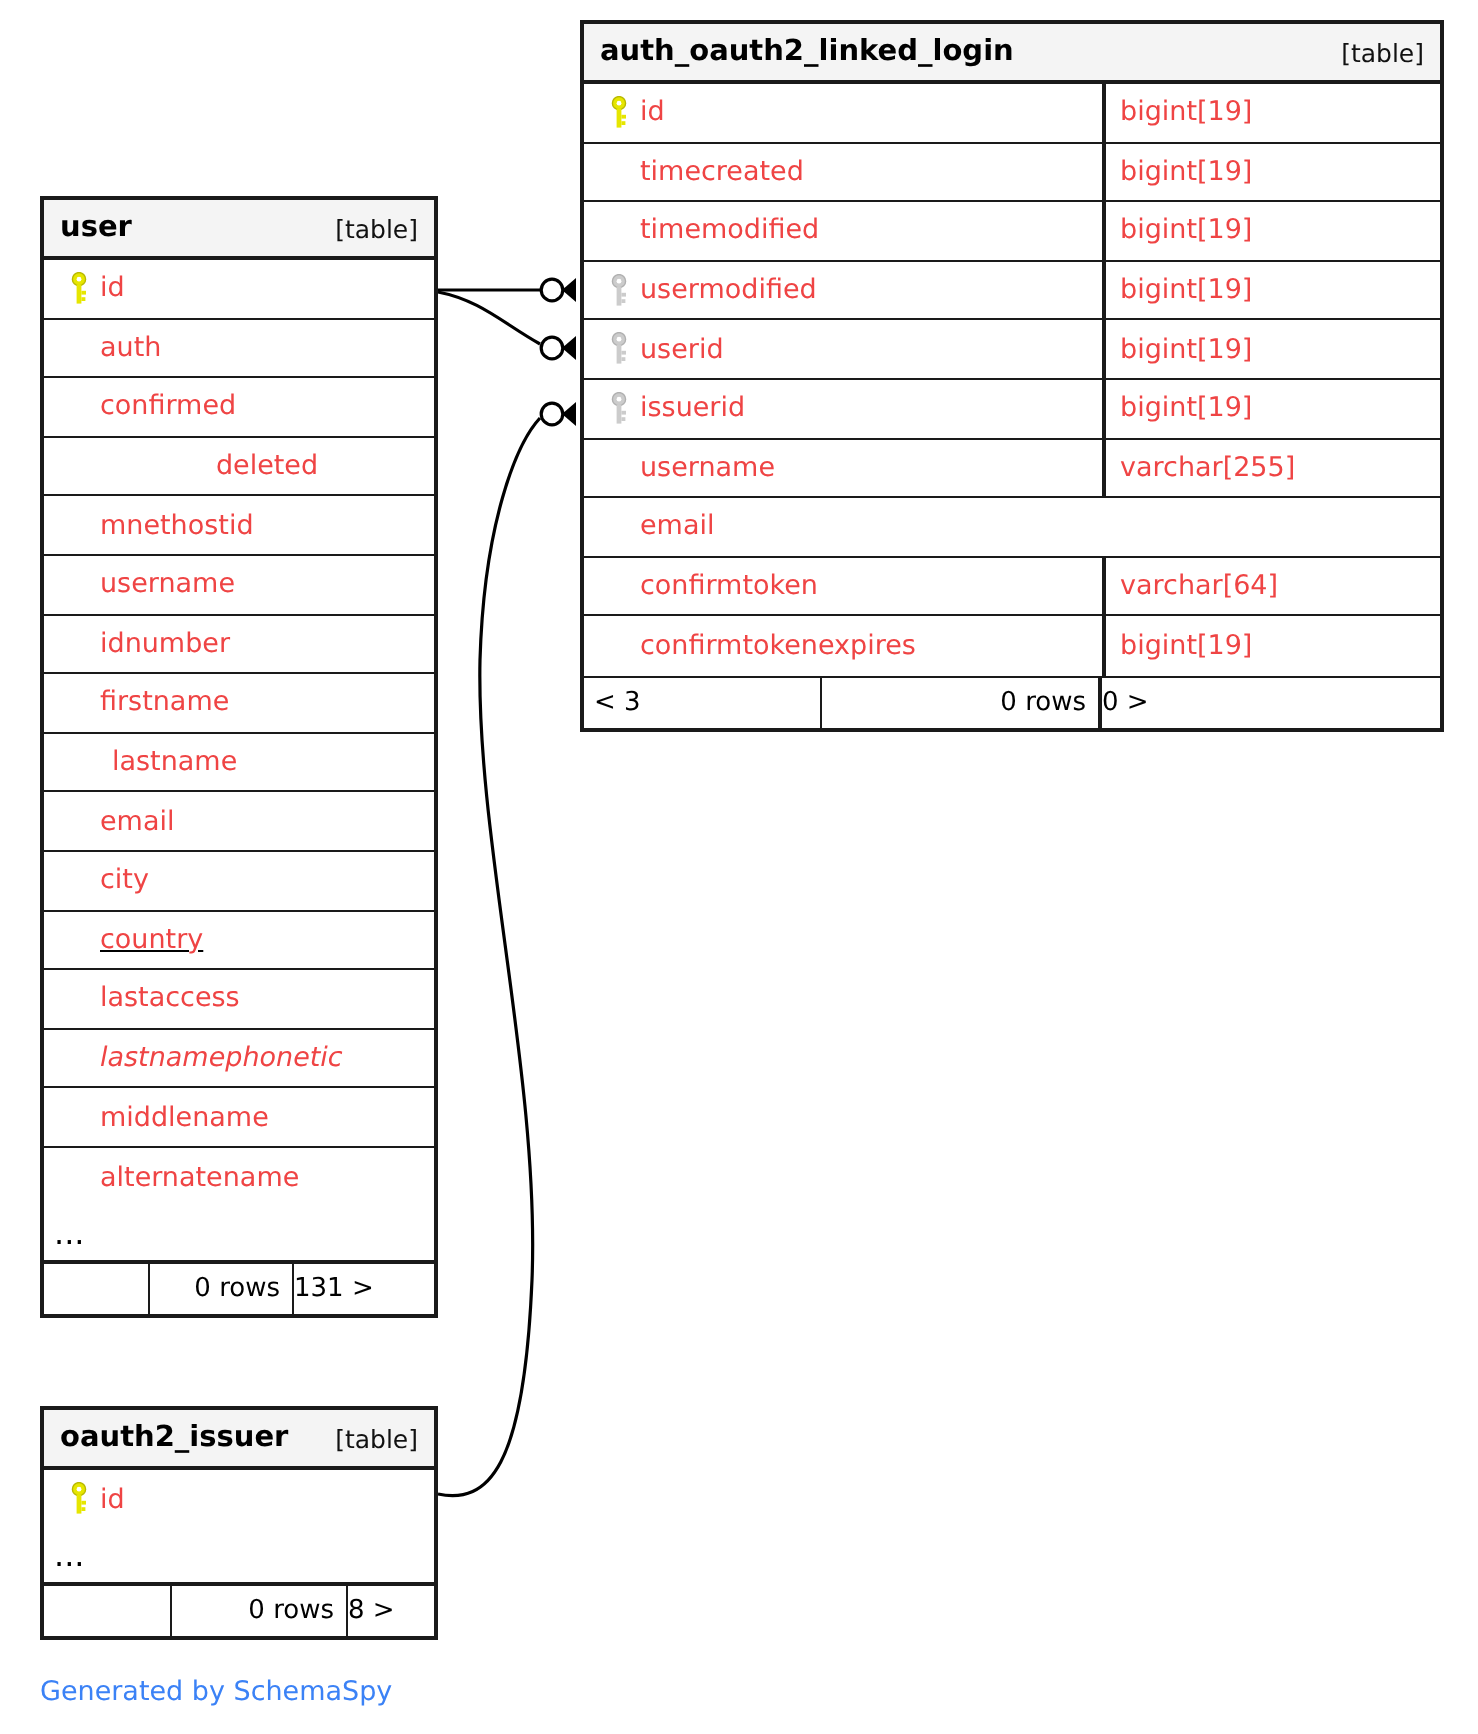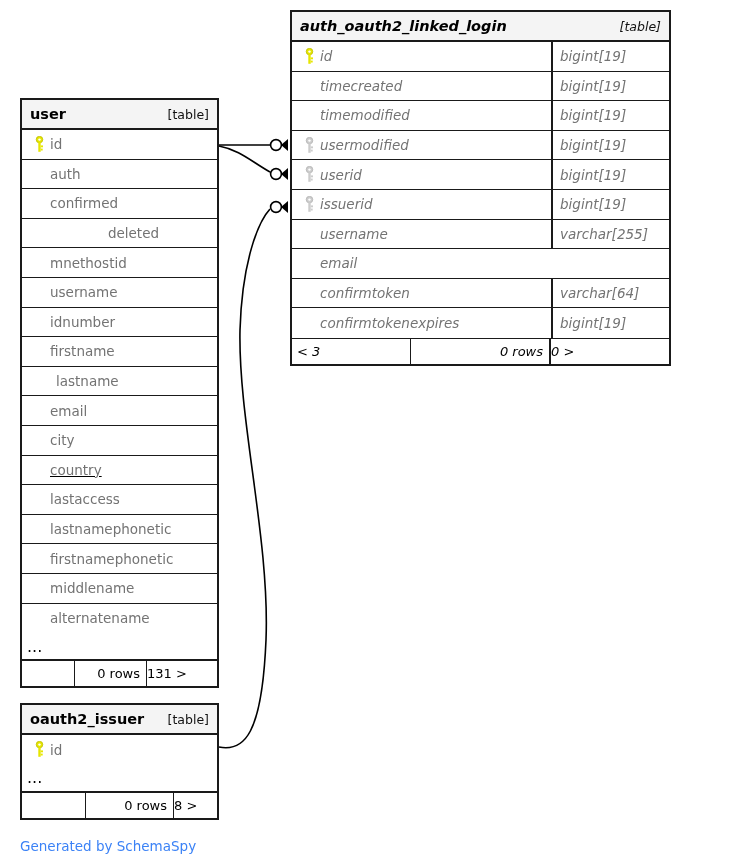--- a/index.html
+++ b/index.html
@@ -78,21 +78,21 @@
     align-items: center;
     box-sizing: border-box;
     height: 100%;
     padding-left: 7px;
     border-left: 2px solid #1a1a1a;
     flex: 1 1 auto;
     overflow: hidden;
   }
   .cell-text {
     font-size: 13.5px;
-    color: #737373;
+    color: #ef4444;
     white-space: nowrap;
   }
   .keyslot {
     width: 22px;
     flex: 0 0 22px;
     display: flex;
     align-items: center;
     justify-content: center;
   }
   .indent {
@@ -160,21 +160,21 @@
     </g>
 
     <g>
       <path d="M 219,747 C 244,752 262,735 266,640 C 270,540 238,420 240,330 C 242,262 258,222 270,209" fill="none" stroke="#000000" stroke-width="1.6"></path>
       <circle cx="276" cy="207" r="5.4" fill="#ffffff" stroke="#000000" stroke-width="1.6"></circle>
       <path d="M 288,201 L 281,207 L 288,213 Z" fill="#000000"></path>
       <path d="M 288,207 L 281,207" stroke="#000000" stroke-width="1.6"></path>
     </g>
   </svg>
 
-  <div class="table-box" id="tbl-linked" style="left:290px; top:10px; width:381px;font-style:italic;">
+  <div class="table-box" id="tbl-linked" style="left:290px; top:10px; width:432px;">
     <div class="tbl-header">
       <span class="tbl-name">auth_oauth2_linked_login</span>
       <span class="tbl-tag">[table]</span>
     </div>
     <div id="linked-rows">
         <div class="row">
           <div class="col-name" style="flex: 0 0 259px;">
             <span class="keyslot">
               <svg width="11" height="17" viewBox="0 0 11 17">
                 <circle cx="5.5" cy="3.6" r="3.3" fill="#e6e600" stroke="#b8b800" stroke-width="0.7"></circle>
@@ -386,29 +386,23 @@
             <span class="cell-text">country</span>
           </div>
         </div>
         <div class="row">
           <div class="col-name" style="flex: 1 1 auto;">
             <span class="indent"></span>
             <span class="cell-text">lastaccess</span>
           </div>
         </div>
         <div class="row">
-          <div class="col-name" style="flex: 1 1 auto;">
+          <div class="col-name" style="flex: 1 1 auto; font-style: italic;">
             <span class="indent"></span>
             <span class="cell-text">lastnamephonetic</span>
-          </div>
-        </div>
-        <div class="row">
-          <div class="col-name" style="flex: 1 1 auto;">
-            <span class="indent"></span>
-            <span class="cell-text">firstnamephonetic</span>
           </div>
         </div>
         <div class="row">
           <div class="col-name" style="flex: 1 1 auto;">
             <span class="indent"></span>
             <span class="cell-text">middlename</span>
           </div>
         </div>
         <div class="row">
           <div class="col-name" style="flex: 1 1 auto;">

